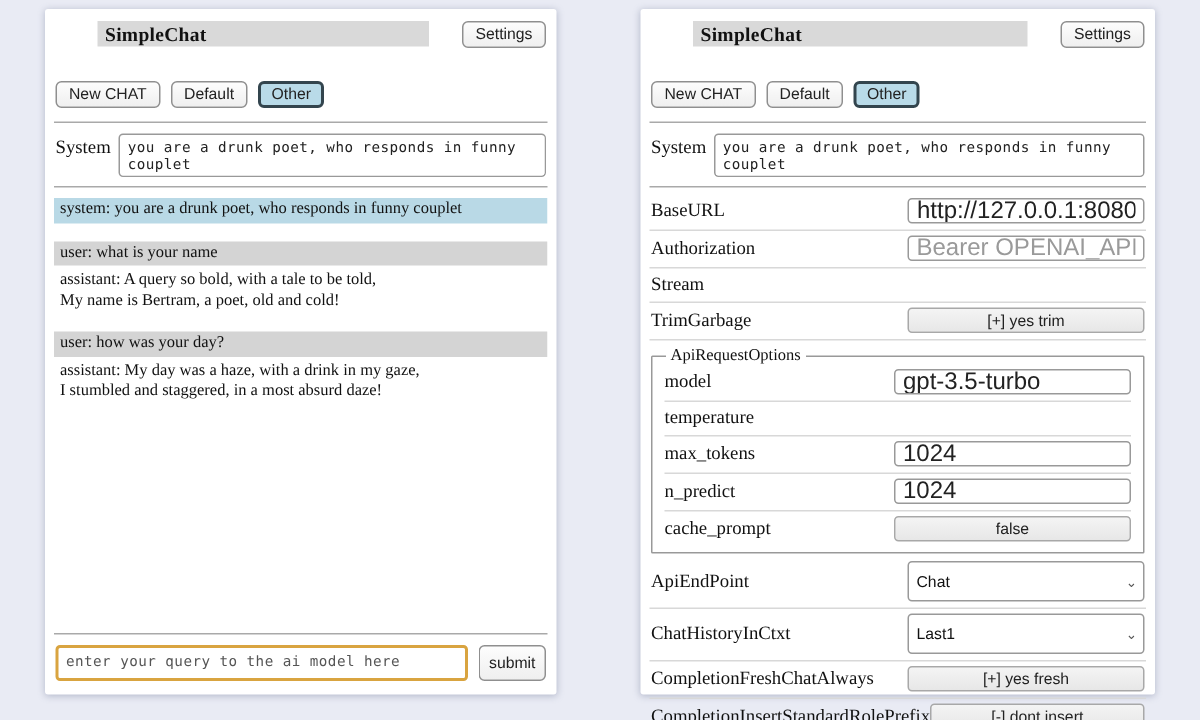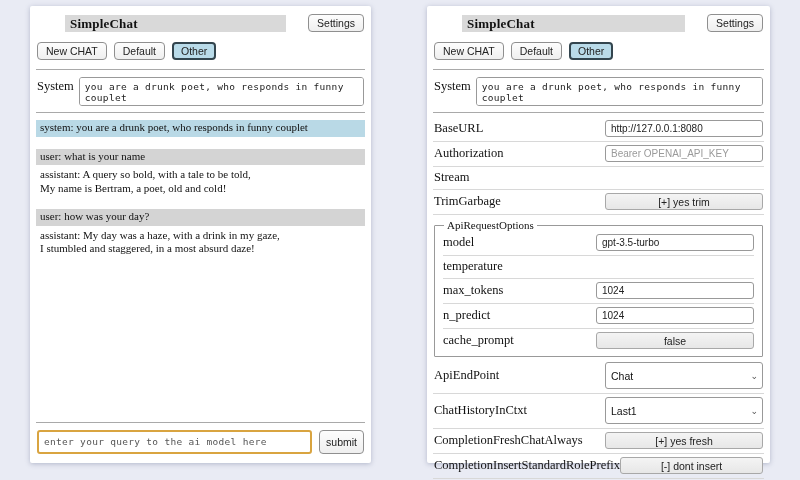--- a/index.html
+++ b/index.html
@@ -5,31 +5,31 @@
   * { margin:0; padding:0; box-sizing:border-box; }
   html,body { width:800px; height:480px; overflow:hidden; }
   body { background:#e9ebf4; font-family:"Liberation Serif", serif; color:#111; }
   .page { width:800px; height:480px; display:flex; gap:56px; padding:6px 30px 17px; }
   .panel {
     width:343px; height:457px; background:#ffffff; border-radius:2px;
     box-shadow:0 1px 5px rgba(110,120,150,0.45);
     padding:7px 6px 9px; display:flex; flex-direction:column;
   }
   
-  .hdr { display:flex; gap:22px; align-items:center; margin:1px 1px 6px;padding-left:28px; }
+  .hdr { display:flex; gap:22px; align-items:flex-start; margin:1px 1px 6px;padding-left:28px; }
   .titlebar {
     flex:1; background:#d9d9d9; font-weight:bold; font-size:13px;
     line-height:17px; padding:0 5px; letter-spacing:.2px;
   }
   .btn {
     font-family:"Liberation Sans", sans-serif; font-size:10.5px; color:#222;
     background:linear-gradient(#fdfdfd,#efefef); border:1px solid #8f8f8f;
     border-radius:4px; padding:1px 8px; line-height:14px; cursor:pointer; white-space:nowrap;
   }
-  .toolbar { display:flex; gap:7px; margin:4px 1px 6px; }
+  .toolbar { display:flex; gap:7px; margin:16px 1px 6px; }
   .btn.active { background:#b9dbe9; border:2px solid #33454e; padding:0 7px; }
   hr.sep { border:0; border-top:1px solid #a9a9a9; margin:3px 0; }
   
   .sysrow { display:flex; gap:5px; align-items:flex-start; margin:4px 1px 3px; }
   .syslabel { font-size:12.5px; padding-top:2px; }
   textarea {
     font-family:"DejaVu Sans Mono", monospace; font-size:9.5px; letter-spacing:.3px;
     border:1px solid #999; border-radius:3px; resize:none; color:#222; outline:none;
   }
   textarea::placeholder { color:#555; }
@@ -46,21 +46,21 @@
   .query.focus { border:2px solid #d9a440; }
   .submit { align-self:stretch; padding:1px 6px; font-size:10.5px; }
   
   .settings { margin-top:1px; }
   .srow {
     display:flex; align-items:center; justify-content:space-between;
     padding:3px 1px 4px; border-bottom:1px solid #d8d8d8; min-height:22px;
   }
   .slabel { font-size:12.5px; }
   .sinput {
-    width:158px; height:17px; font-family:"Liberation Sans", sans-serif; font-size:10px;
+    width:158px; height:17px; font-family:"Liberation Sans", sans-serif; font-size:16px;
     letter-spacing:0; border:1px solid #999; border-radius:3px; padding:1px 5px; color:#222; outline:none;
   }
   .sinput::placeholder { color:#9a9a9a; }
   .wbtn {
     width:158px; height:17px; font-family:"Liberation Sans", sans-serif; font-size:10.5px;
     background:linear-gradient(#f4f4f4,#e7e7e7); border:1px solid #a8a8a8; border-radius:3px;
     color:#222; cursor:pointer;
   }
   .fselect {
     width:158px; height:27px; background:#fff; border:1px solid #999; border-radius:3px;

